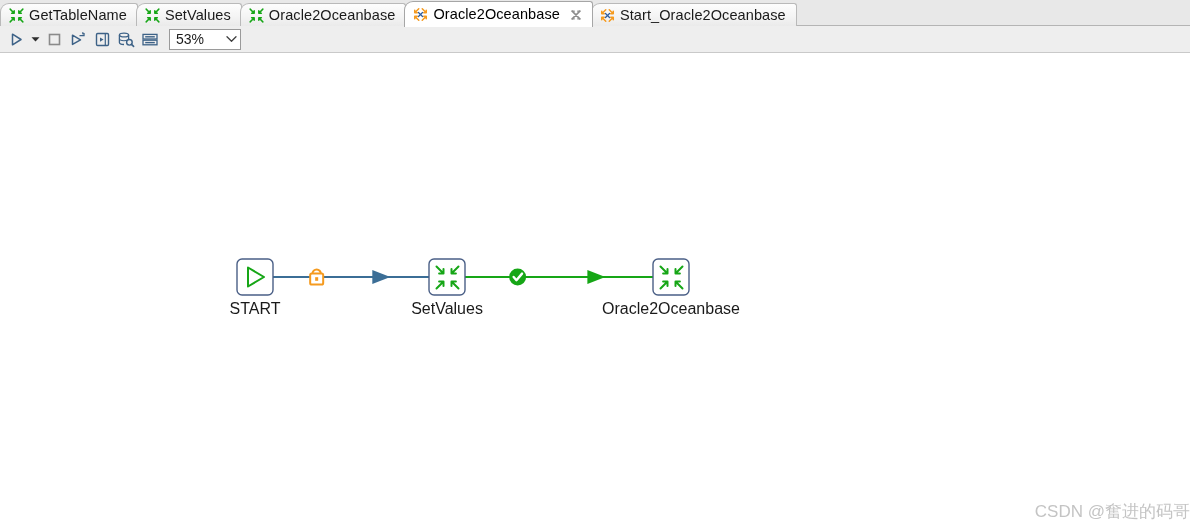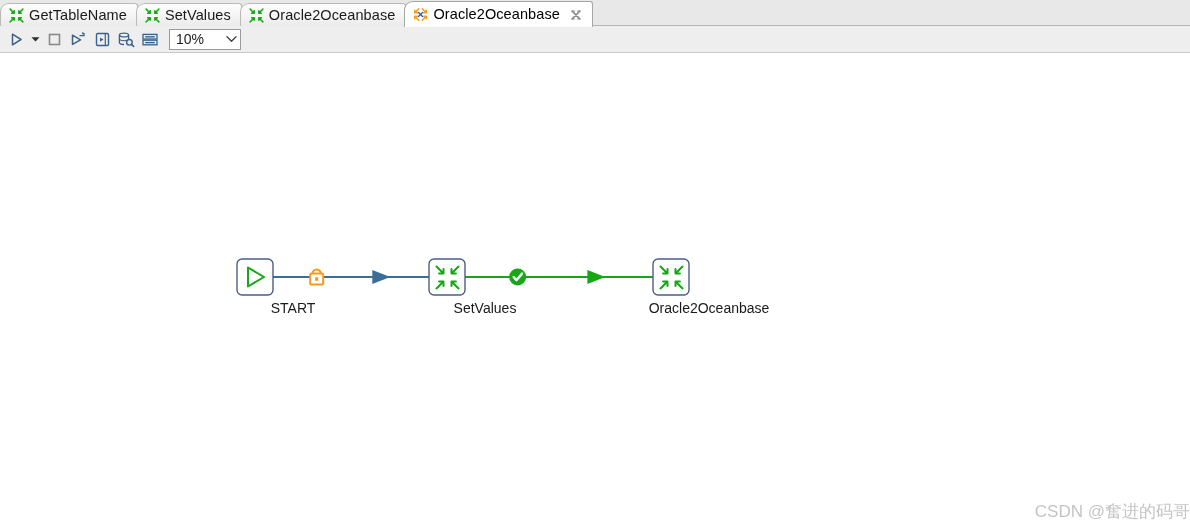--- a/index.html
+++ b/index.html
@@ -151,26 +151,25 @@
     height: 479px;
     background: #ffffff;
     overflow: hidden;
   }
   #graph {
     position: absolute;
     left: 0; top: 0;
   }
   .node-label {
     position: absolute;
-    font-size: 14px;
+    font-size: 16px;
     color: #1a1a1a;
     white-space: nowrap;
     transform: translateX(-50%);
     line-height: 1;
-    margin-left: 38px;
   }
   .watermark {
     position: absolute;
     right: 0;
     bottom: 9px;
     font-size: 17px;
     color: #c4c4c4;
     white-space: nowrap;
     user-select: none;
   }
@@ -216,20 +215,31 @@
             <path d="M10 23 L3 16 M3 16 L3 20.4 M3 16 L7.4 16" fill="none" stroke="#f59a1e" stroke-width="2.6" stroke-linecap="round" stroke-linejoin="round"></path>
             <path d="M16 23 L23 16 M23 16 L23 20.4 M23 16 L18.6 16" fill="none" stroke="#f59a1e" stroke-width="2.6" stroke-linecap="round" stroke-linejoin="round"></path>
             <path d="M9.5 9.5 L16.5 16.5" fill="none" stroke="#2e5c9e" stroke-width="2.2" stroke-linecap="round"></path>
             <path d="M16.5 9.5 L9.5 16.5" fill="none" stroke="#2e5c9e" stroke-width="2.2" stroke-linecap="round"></path>
           </svg>
           <span class="tab-label">Oracle2Oceanbase</span>
           <svg class="tab-close" viewBox="0 0 14 14">
             <path d="M2.5 2.5 L11.5 11.5 M11.5 2.5 L2.5 11.5" stroke="#8c8c8c" stroke-width="1.8" stroke-linecap="round"></path>
             <path d="M2.5 2.5 L5 2.5 M9 2.5 L11.5 2.5 M2.5 11.5 L5 11.5 M9 11.5 L11.5 11.5" stroke="#8c8c8c" stroke-width="1.6" stroke-linecap="round"></path>
           </svg>
+        </div>
+        <div class="tab">
+          <svg class="tab-icon" viewBox="0 0 26 26">
+            <path d="M10 3 L3 10 M3 10 L3 5.6 M3 10 L7.4 10" fill="none" stroke="#f59a1e" stroke-width="2.6" stroke-linecap="round" stroke-linejoin="round"></path>
+            <path d="M16 3 L23 10 M23 10 L23 5.6 M23 10 L18.6 10" fill="none" stroke="#f59a1e" stroke-width="2.6" stroke-linecap="round" stroke-linejoin="round"></path>
+            <path d="M10 23 L3 16 M3 16 L3 20.4 M3 16 L7.4 16" fill="none" stroke="#f59a1e" stroke-width="2.6" stroke-linecap="round" stroke-linejoin="round"></path>
+            <path d="M16 23 L23 16 M23 16 L23 20.4 M23 16 L18.6 16" fill="none" stroke="#f59a1e" stroke-width="2.6" stroke-linecap="round" stroke-linejoin="round"></path>
+            <path d="M9.5 9.5 L16.5 16.5" fill="none" stroke="#2e5c9e" stroke-width="2.2" stroke-linecap="round"></path>
+            <path d="M16.5 9.5 L9.5 16.5" fill="none" stroke="#2e5c9e" stroke-width="2.2" stroke-linecap="round"></path>
+          </svg>
+          <span class="tab-label">Start_Oracle2Oceanbase</span>
         </div>
       </div>
   </div>
 
   <div class="toolbar">
 
     <div class="tb-btn" title="Run">
       <svg width="17" height="17" viewBox="0 0 17 17">
         <path d="M4.5 3.2 L13 8.5 L4.5 13.8 Z" fill="none" stroke="#3d6287" stroke-width="1.5" stroke-linejoin="round"></path>
       </svg>
@@ -277,21 +287,21 @@
     <div class="tb-btn" title="Results grid">
       <svg width="18" height="17" viewBox="0 0 18 17">
         <rect x="2" y="3.4" width="14" height="4.6" fill="none" stroke="#3d6287" stroke-width="1.3"></rect>
         <rect x="2" y="9.2" width="14" height="4.6" fill="none" stroke="#3d6287" stroke-width="1.3"></rect>
         <rect x="4.2" y="5.1" width="9.6" height="1.4" fill="#3d6287"></rect>
         <rect x="4.2" y="10.9" width="9.6" height="1.4" fill="#3d6287"></rect>
       </svg>
     </div>
 
     <div class="zoom-combo">
-      <span class="zoom-value">10%</span>
+      <span class="zoom-value">53%</span>
       <span class="zoom-caret">
         <svg width="11" height="8" viewBox="0 0 11 8">
           <path d="M1 1.8 L5.5 6.2 L10 1.8" fill="none" stroke="#3f3f3f" stroke-width="1.3" stroke-linecap="round" stroke-linejoin="round"></path>
         </svg>
       </span>
     </div>
   </div>
 
   <div class="canvas">
     <svg id="graph" width="1190" height="479">

